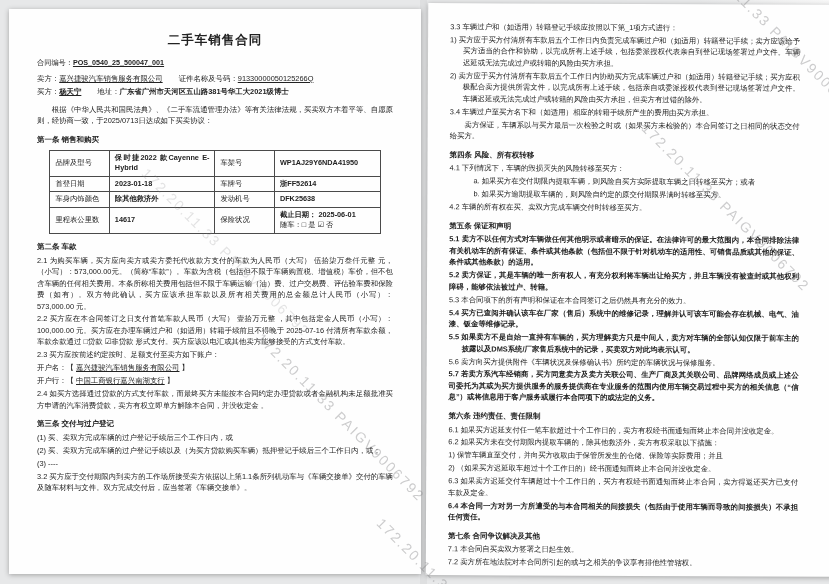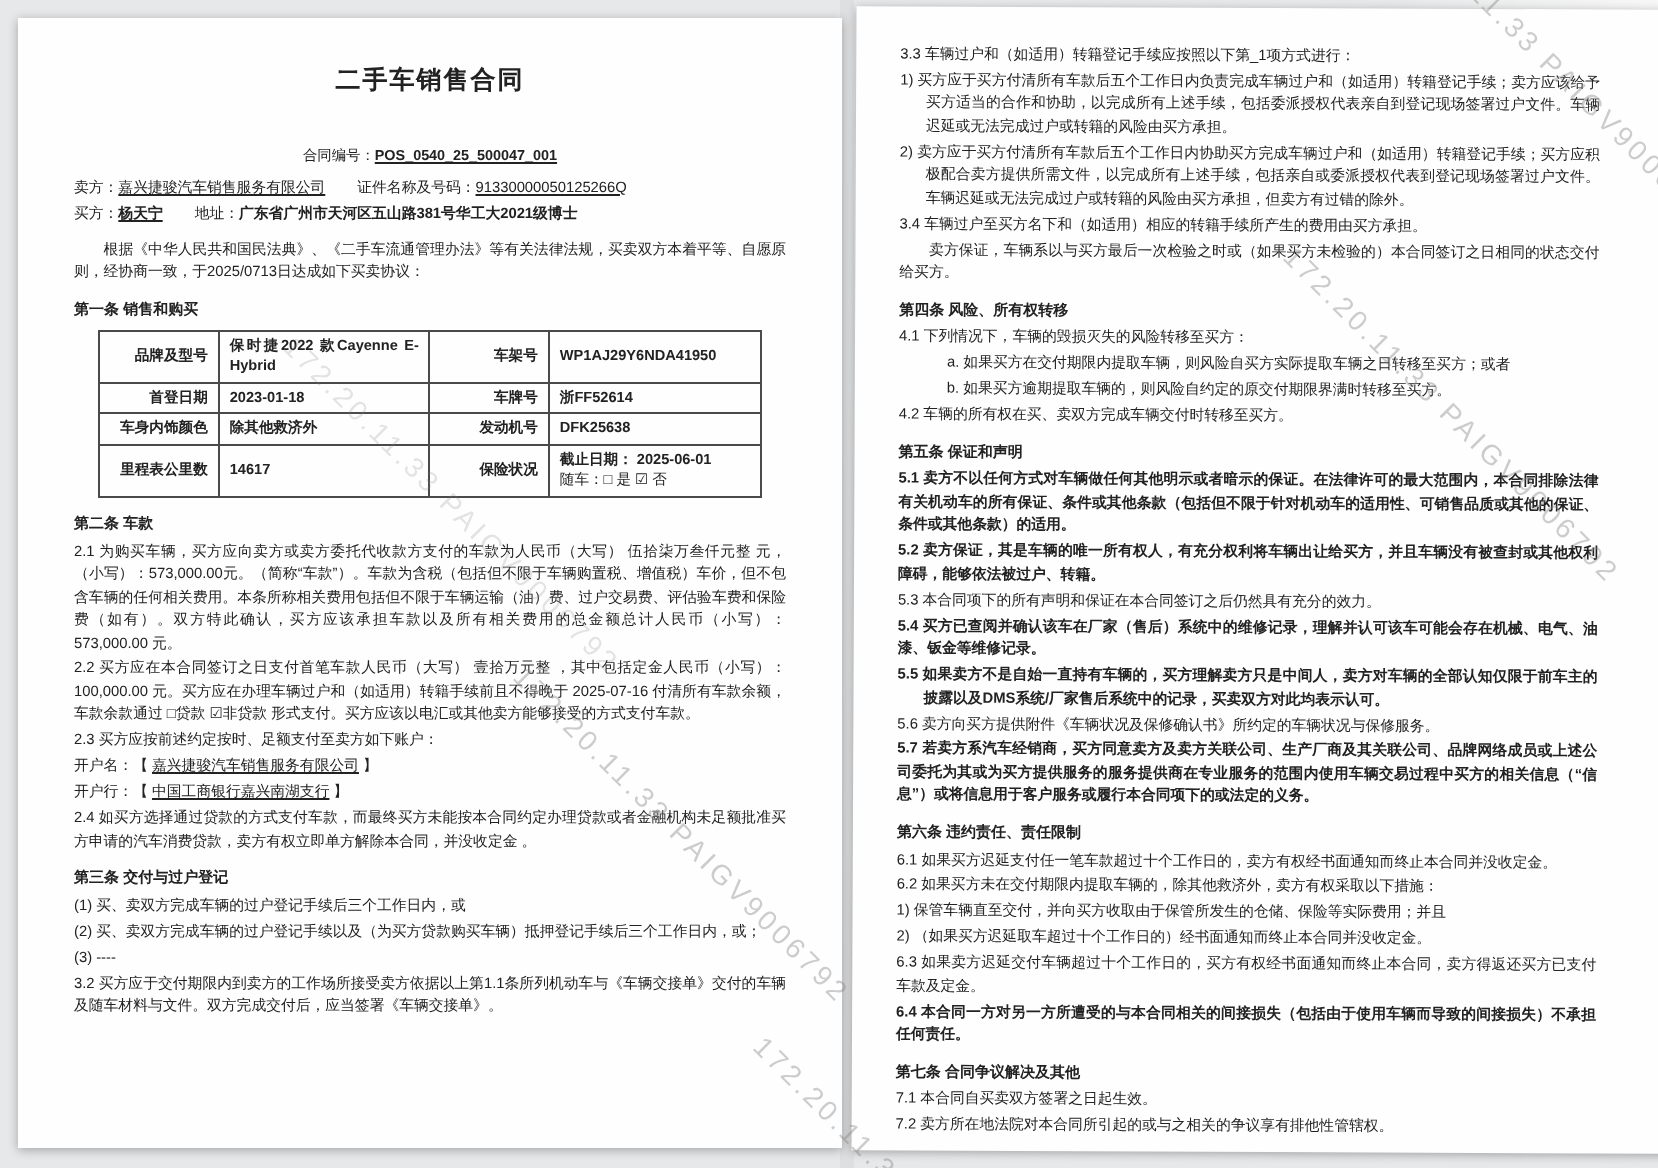--- a/index.html
+++ b/index.html
@@ -5,32 +5,32 @@
   html,body{margin:0;padding:0;background:#c9c9c9;}
   .canvas{position:relative;width:829px;height:584px;background:#e7e8e9;overflow:hidden;
           font-family:"Liberation Sans",sans-serif;color:#222;}
   .corner-light{position:absolute;right:0;top:0;width:150px;height:95px;
           background:linear-gradient(225deg,#f7f7f7 0%,rgba(247,247,247,0) 55%);}
   .page{position:absolute;background:#fefefe;box-shadow:0 1px 5px rgba(0,0,0,.30);box-sizing:border-box;}
   .page-left{left:9px;top:9px;width:412px;height:565px;padding:20px 28px 14px 28px;}
   .page-right{left:427px;top:4px;width:412px;height:572px;padding:18px 40px 14px 22px;transform:rotate(.25deg);}
   .doc{font-size:7.4px;line-height:1.55;text-align:justify;}
   .doc p{margin:0 0 1.5px 0;}
-  .title{font-size:12.5px;font-weight:bold;text-align:center;margin:2px 0 22px 0;letter-spacing:1px;}
-  .contract-no{text-align:center;margin:0 0 4px 0;font-size:7.2px;}
+  .title{font-size:12.5px;font-weight:bold;text-align:center;margin:2px 0 7px 0;letter-spacing:1px;}
+  .contract-no{text-align:left;margin:0 0 4px 0;font-size:7.2px;}
   .b{font-weight:bold;}
   .u{text-decoration:underline;}
   .sec{font-weight:bold;margin:7px 0 2px 0;font-size:7.5px;}
   .indent{text-indent:2em;}
   .pair-gap{display:inline-block;width:16px;}
   .hang{padding-left:13px;text-indent:-13px;}
   .sub{padding-left:24px;}
   .veh-table{border-collapse:collapse;width:93%;margin:4px auto 5px auto;}
   .veh-table td{border:1px solid #4a4a4a;padding:2px 5px;font-size:7.3px;line-height:1.45;vertical-align:middle;}
-  .veh-table td.tl{font-weight:bold;text-align:right;width:18%;}
+  .veh-table td.tl{font-weight:normal;text-align:left;width:18%;}
   .veh-table td.tv{font-weight:bold;width:32%;}
   .wm{position:absolute;font-size:14px;letter-spacing:2px;color:rgba(130,130,132,.40);
       transform:rotate(45deg);transform-origin:left top;white-space:nowrap;pointer-events:none;z-index:5;}
   .gap-strip{position:absolute;left:420px;top:0;width:7px;height:584px;background:#dedfe0;}
 </style>
 </head>
 <body>
 
 <div class="canvas">
   <div class="gap-strip"></div>

